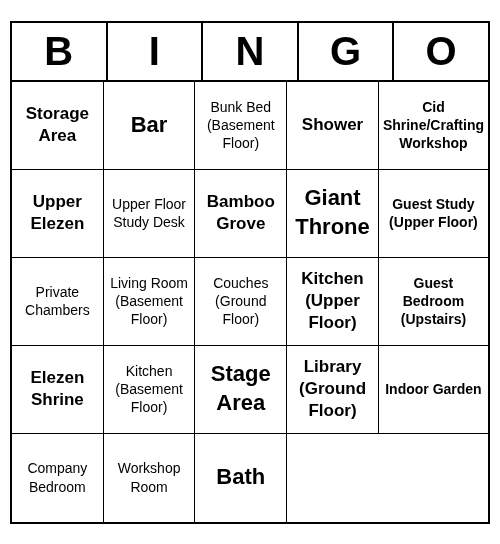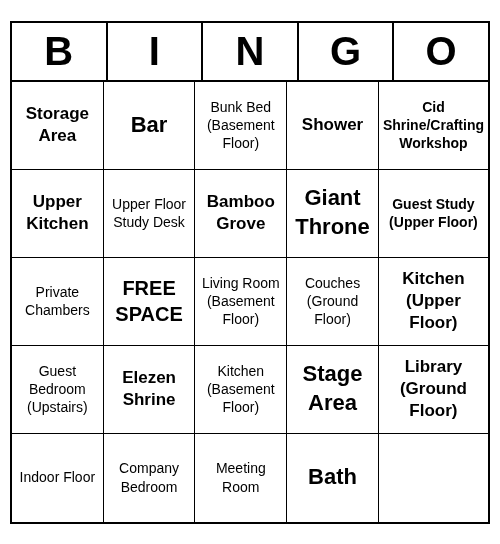--- a/index.html
+++ b/index.html
@@ -81,33 +81,32 @@
       <div class="bingo-header-cell">N</div>
       <div class="bingo-header-cell">G</div>
       <div class="bingo-header-cell">O</div>
     </div>
   <div class="bingo-grid">
   <div class="bingo-cell medium-text">Storage Area</div>
       <div class="bingo-cell large-text">Bar</div>
       <div class="bingo-cell small-text">Bunk Bed (Basement Floor)</div>
       <div class="bingo-cell medium-text">Shower</div>
       <div class="bingo-cell small-text">Cid Shrine/Crafting Workshop</div>
-      <div class="bingo-cell medium-text">Upper Kitchen</div>
+      <div class="bingo-cell medium-text">Upper Elezen</div>
       <div class="bingo-cell small-text">Upper Floor Study Desk</div>
       <div class="bingo-cell medium-text">Bamboo Grove</div>
       <div class="bingo-cell large-text">Giant Throne</div>
       <div class="bingo-cell small-text">Guest Study (Upper Floor)</div>
       <div class="bingo-cell small-text">Private Chambers</div>
-      <div class="bingo-cell free-space">FREE SPACE</div>
       <div class="bingo-cell small-text">Living Room (Basement Floor)</div>
       <div class="bingo-cell small-text">Couches (Ground Floor)</div>
       <div class="bingo-cell medium-text">Kitchen (Upper Floor)</div>
       <div class="bingo-cell small-text">Guest Bedroom (Upstairs)</div>
       <div class="bingo-cell medium-text">Elezen Shrine</div>
       <div class="bingo-cell small-text">Kitchen (Basement Floor)</div>
       <div class="bingo-cell large-text">Stage Area</div>
       <div class="bingo-cell medium-text">Library (Ground Floor)</div>
-      <div class="bingo-cell small-text">Indoor Floor</div>
+      <div class="bingo-cell small-text">Indoor Garden</div>
       <div class="bingo-cell small-text">Company Bedroom</div>
-      <div class="bingo-cell small-text">Meeting Room</div>
+      <div class="bingo-cell small-text">Workshop Room</div>
       <div class="bingo-cell large-text">Bath</div>
     </div>
 </div>
 
 </body></html>

